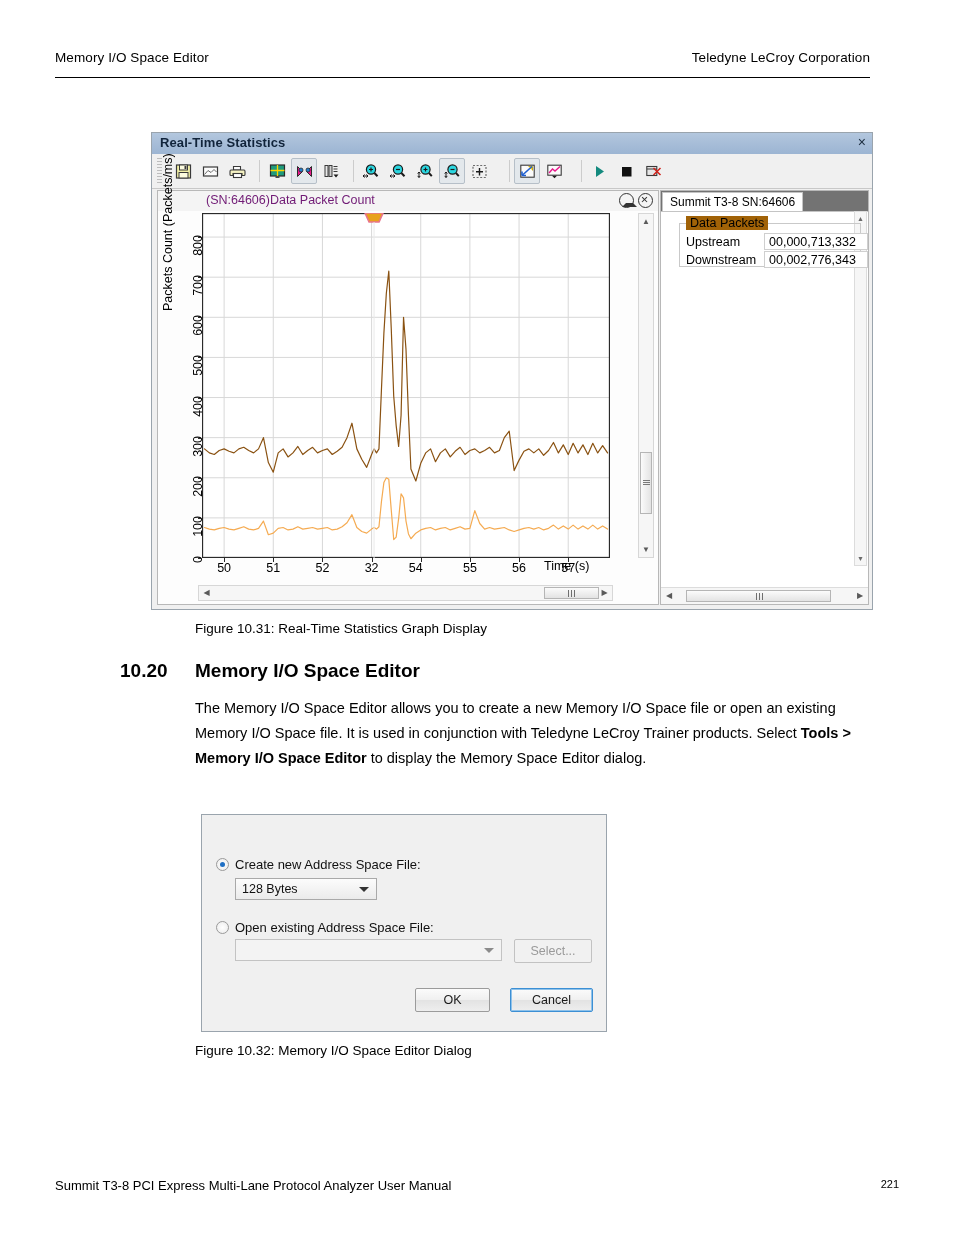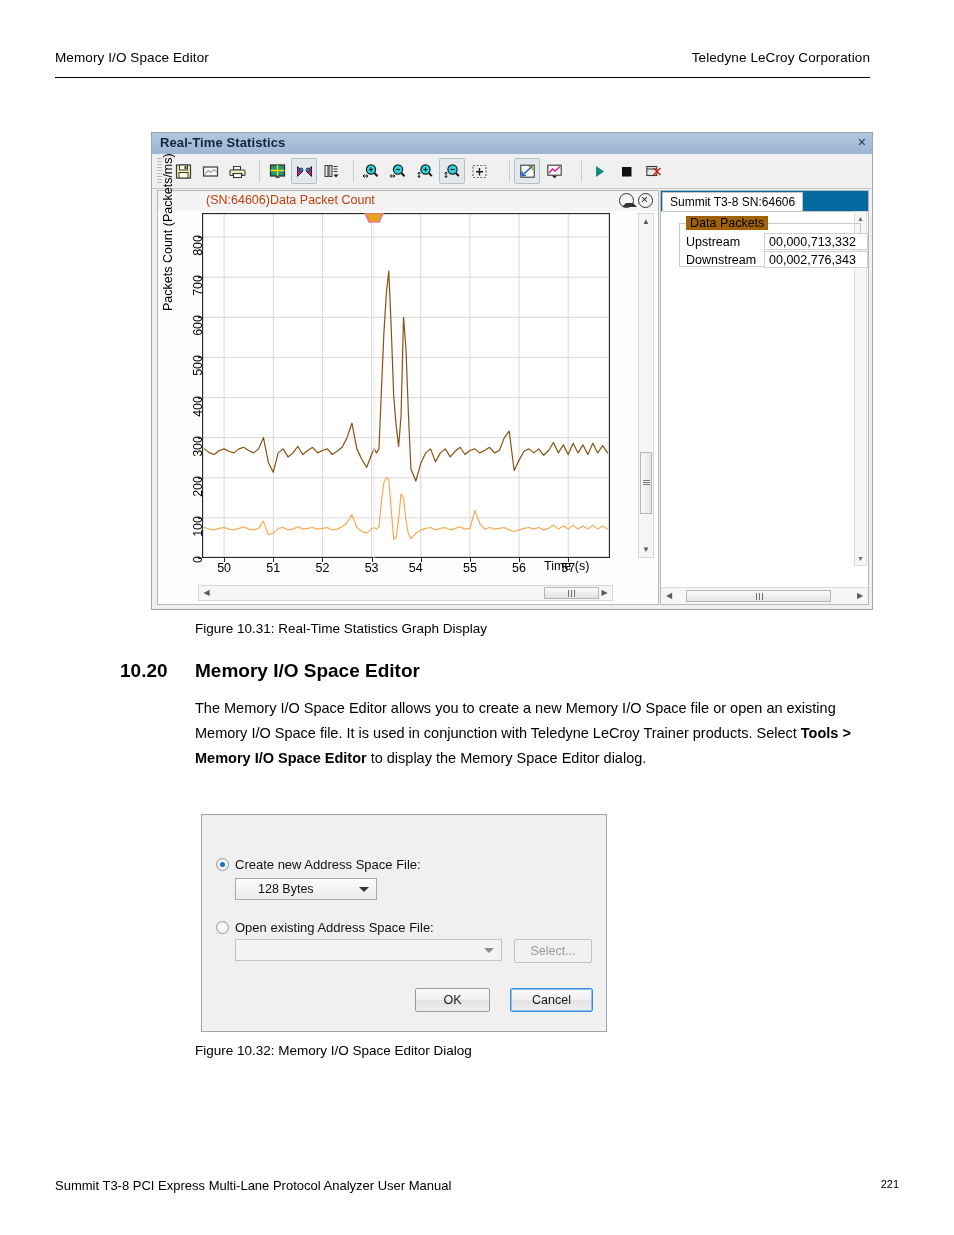--- a/index.html
+++ b/index.html
@@ -55,21 +55,21 @@
 
   
   .chart-pane{
     position:absolute;left:5px;top:57px;width:502px;height:415px;
     background:#fdfdfd;border:1px solid #b8b8b8;box-sizing:border-box;
   }
   .chart-head{
     position:absolute;left:0;top:0;right:0;height:20px;background:#f4f4f4;
   }
   .chart-head-title{
-    position:absolute;left:48px;top:2px;font-size:12.5px;color:#c2410c;
+    position:absolute;left:48px;top:2px;font-size:12.5px;color:#701a75;
   }
   .chart-head-icons{position:absolute;right:5px;top:2px;display:flex;gap:4px;}
   .hicon{width:13px;height:13px;border-radius:50%;border:1.2px solid #333;position:relative;cursor:pointer;}
   .hicon.collapse:after{
     content:"";position:absolute;left:2px;top:2px;width:7px;height:7px;
     border-bottom:4px solid #333;border-left:4px solid transparent;border-right:4px solid transparent;
   }
   .hicon.x:before,.hicon.x:after{
     content:"";position:absolute;left:1.5px;top:5px;width:7px;height:1.2px;background:#333;
   }
@@ -120,21 +120,21 @@
   .hsb .thumb i{
     position:absolute;left:23px;top:2px;width:7px;height:7px;
     background-image:repeating-linear-gradient(to right,#6f6f6f 0 1px,transparent 1px 3px);
   }
 
   
   .right-pane{
     position:absolute;left:508px;top:57px;width:209px;height:415px;
     background:#ffffff;border:1px solid #b8b8b8;box-sizing:border-box;
   }
-  .tabstrip{position:absolute;left:0;top:0;right:0;height:20px;background:#0369a1;border-bottom:1px solid #c4c4c4;}
+  .tabstrip{position:absolute;left:0;top:0;right:0;height:20px;background:#737373;border-bottom:1px solid #c4c4c4;}
   .tab{
     position:absolute;left:1px;top:1px;height:19px;padding:2px 7px 0 7px;
     background:#ffffff;border:1px solid #c4c4c4;border-bottom:none;box-sizing:border-box;
     font-size:12px;cursor:pointer;
   }
   .rp-vsb{
     position:absolute;right:1px;top:20px;width:13px;height:355px;background:#f6f6f6;border:1px solid #dcdcdc;box-sizing:border-box;
   }
   .rp-vsb .arr{width:100%;height:13px;display:flex;align-items:center;justify-content:center;}
   .rp-vsb .arr span{font-size:7px;color:#6a6a6a;line-height:7px;}
@@ -206,21 +206,21 @@
     content:"";position:absolute;left:3px;top:3px;width:5px;height:5px;border-radius:50%;
     background:#1f6fc4;
   }
   .radio-label{font-size:13px;color:#111;white-space:nowrap;}
   .combo{
     position:absolute;height:22px;box-sizing:border-box;
     background:linear-gradient(to bottom,#fcfcfc,#ebebeb);
     border:1px solid #a9a9a9;display:flex;align-items:center;cursor:pointer;
   }
   .combo.plain{background:#f3f3f3;border:1px solid #c3c3c3;}
-  .combo-text{font-size:12.5px;padding-left:6px;color:#111;margin-left:16px;}
+  .combo-text{font-size:12.5px;padding-left:6px;color:#111;}
   .combo-arrow{
     position:absolute;right:7px;top:8px;width:0;height:0;
     border-left:5px solid transparent;border-right:5px solid transparent;border-top:5px solid #333;
   }
   .combo.plain .combo-arrow{border-top-color:#8b8b8b;}
   .btn{
     position:absolute;height:24px;box-sizing:border-box;
     background:linear-gradient(to bottom,#fbfbfb 0%,#f0f0f0 48%,#e3e3e3 52%,#eeeeee 100%);
     border:1px solid #9b9b9b;border-radius:2px;
     display:flex;align-items:center;justify-content:center;
@@ -482,21 +482,21 @@
         <div style="position: absolute; font-size: 12.5px; white-space: nowrap; transform: rotate(-90deg); transform-origin: right center; text-align: right; left: 10px; width: 30px; top: 77.186px;">700</div>
         <div style="position: absolute; background: rgb(42, 42, 42); width: 4px; height: 1px; left: 40px; top: 86.186px;"></div>
         <div style="position: absolute; font-size: 12.5px; white-space: nowrap; transform: rotate(-90deg); transform-origin: right center; text-align: right; left: 10px; width: 30px; top: 37.0698px;">800</div>
         <div style="position: absolute; background: rgb(42, 42, 42); width: 4px; height: 1px; left: 40px; top: 46.0698px;"></div>
         <div style="position: absolute; font-size: 12.5px; text-align: center; width: 24px; left: 54.1205px; top: 370px;">50</div>
         <div style="position: absolute; background: rgb(42, 42, 42); width: 1px; height: 4px; left: 66.1205px; top: 367px;"></div>
         <div style="position: absolute; font-size: 12.5px; text-align: center; width: 24px; left: 103.277px; top: 370px;">51</div>
         <div style="position: absolute; background: rgb(42, 42, 42); width: 1px; height: 4px; left: 115.277px; top: 367px;"></div>
         <div style="position: absolute; font-size: 12.5px; text-align: center; width: 24px; left: 152.434px; top: 370px;">52</div>
         <div style="position: absolute; background: rgb(42, 42, 42); width: 1px; height: 4px; left: 164.434px; top: 367px;"></div>
-        <div style="position: absolute; font-size: 12.5px; text-align: center; width: 24px; left: 201.59px; top: 370px;">53</div>
+        <div style="position: absolute; font-size: 12.5px; text-align: center; width: 24px; left: 201.59px; top: 370px;">32</div>
         <div style="position: absolute; background: rgb(42, 42, 42); width: 1px; height: 4px; left: 213.59px; top: 367px;"></div>
         <div style="position: absolute; font-size: 12.5px; text-align: left; width: 24px; left: 250.747px; top: 370px;">54</div>
         <div style="position: absolute; background: rgb(42, 42, 42); width: 1px; height: 4px; left: 262.747px; top: 367px;"></div>
         <div style="position: absolute; font-size: 12.5px; text-align: center; width: 24px; left: 299.904px; top: 370px;">55</div>
         <div style="position: absolute; background: rgb(42, 42, 42); width: 1px; height: 4px; left: 311.904px; top: 367px;"></div>
         <div style="position: absolute; font-size: 12.5px; text-align: center; width: 24px; left: 349.06px; top: 370px;">56</div>
         <div style="position: absolute; background: rgb(42, 42, 42); width: 1px; height: 4px; left: 361.06px; top: 367px;"></div>
         <div style="position: absolute; font-size: 12.5px; text-align: center; width: 24px; left: 398.217px; top: 370px;">57</div>
         <div style="position: absolute; background: rgb(42, 42, 42); width: 1px; height: 4px; left: 410.217px; top: 367px;"></div>
       </div>

